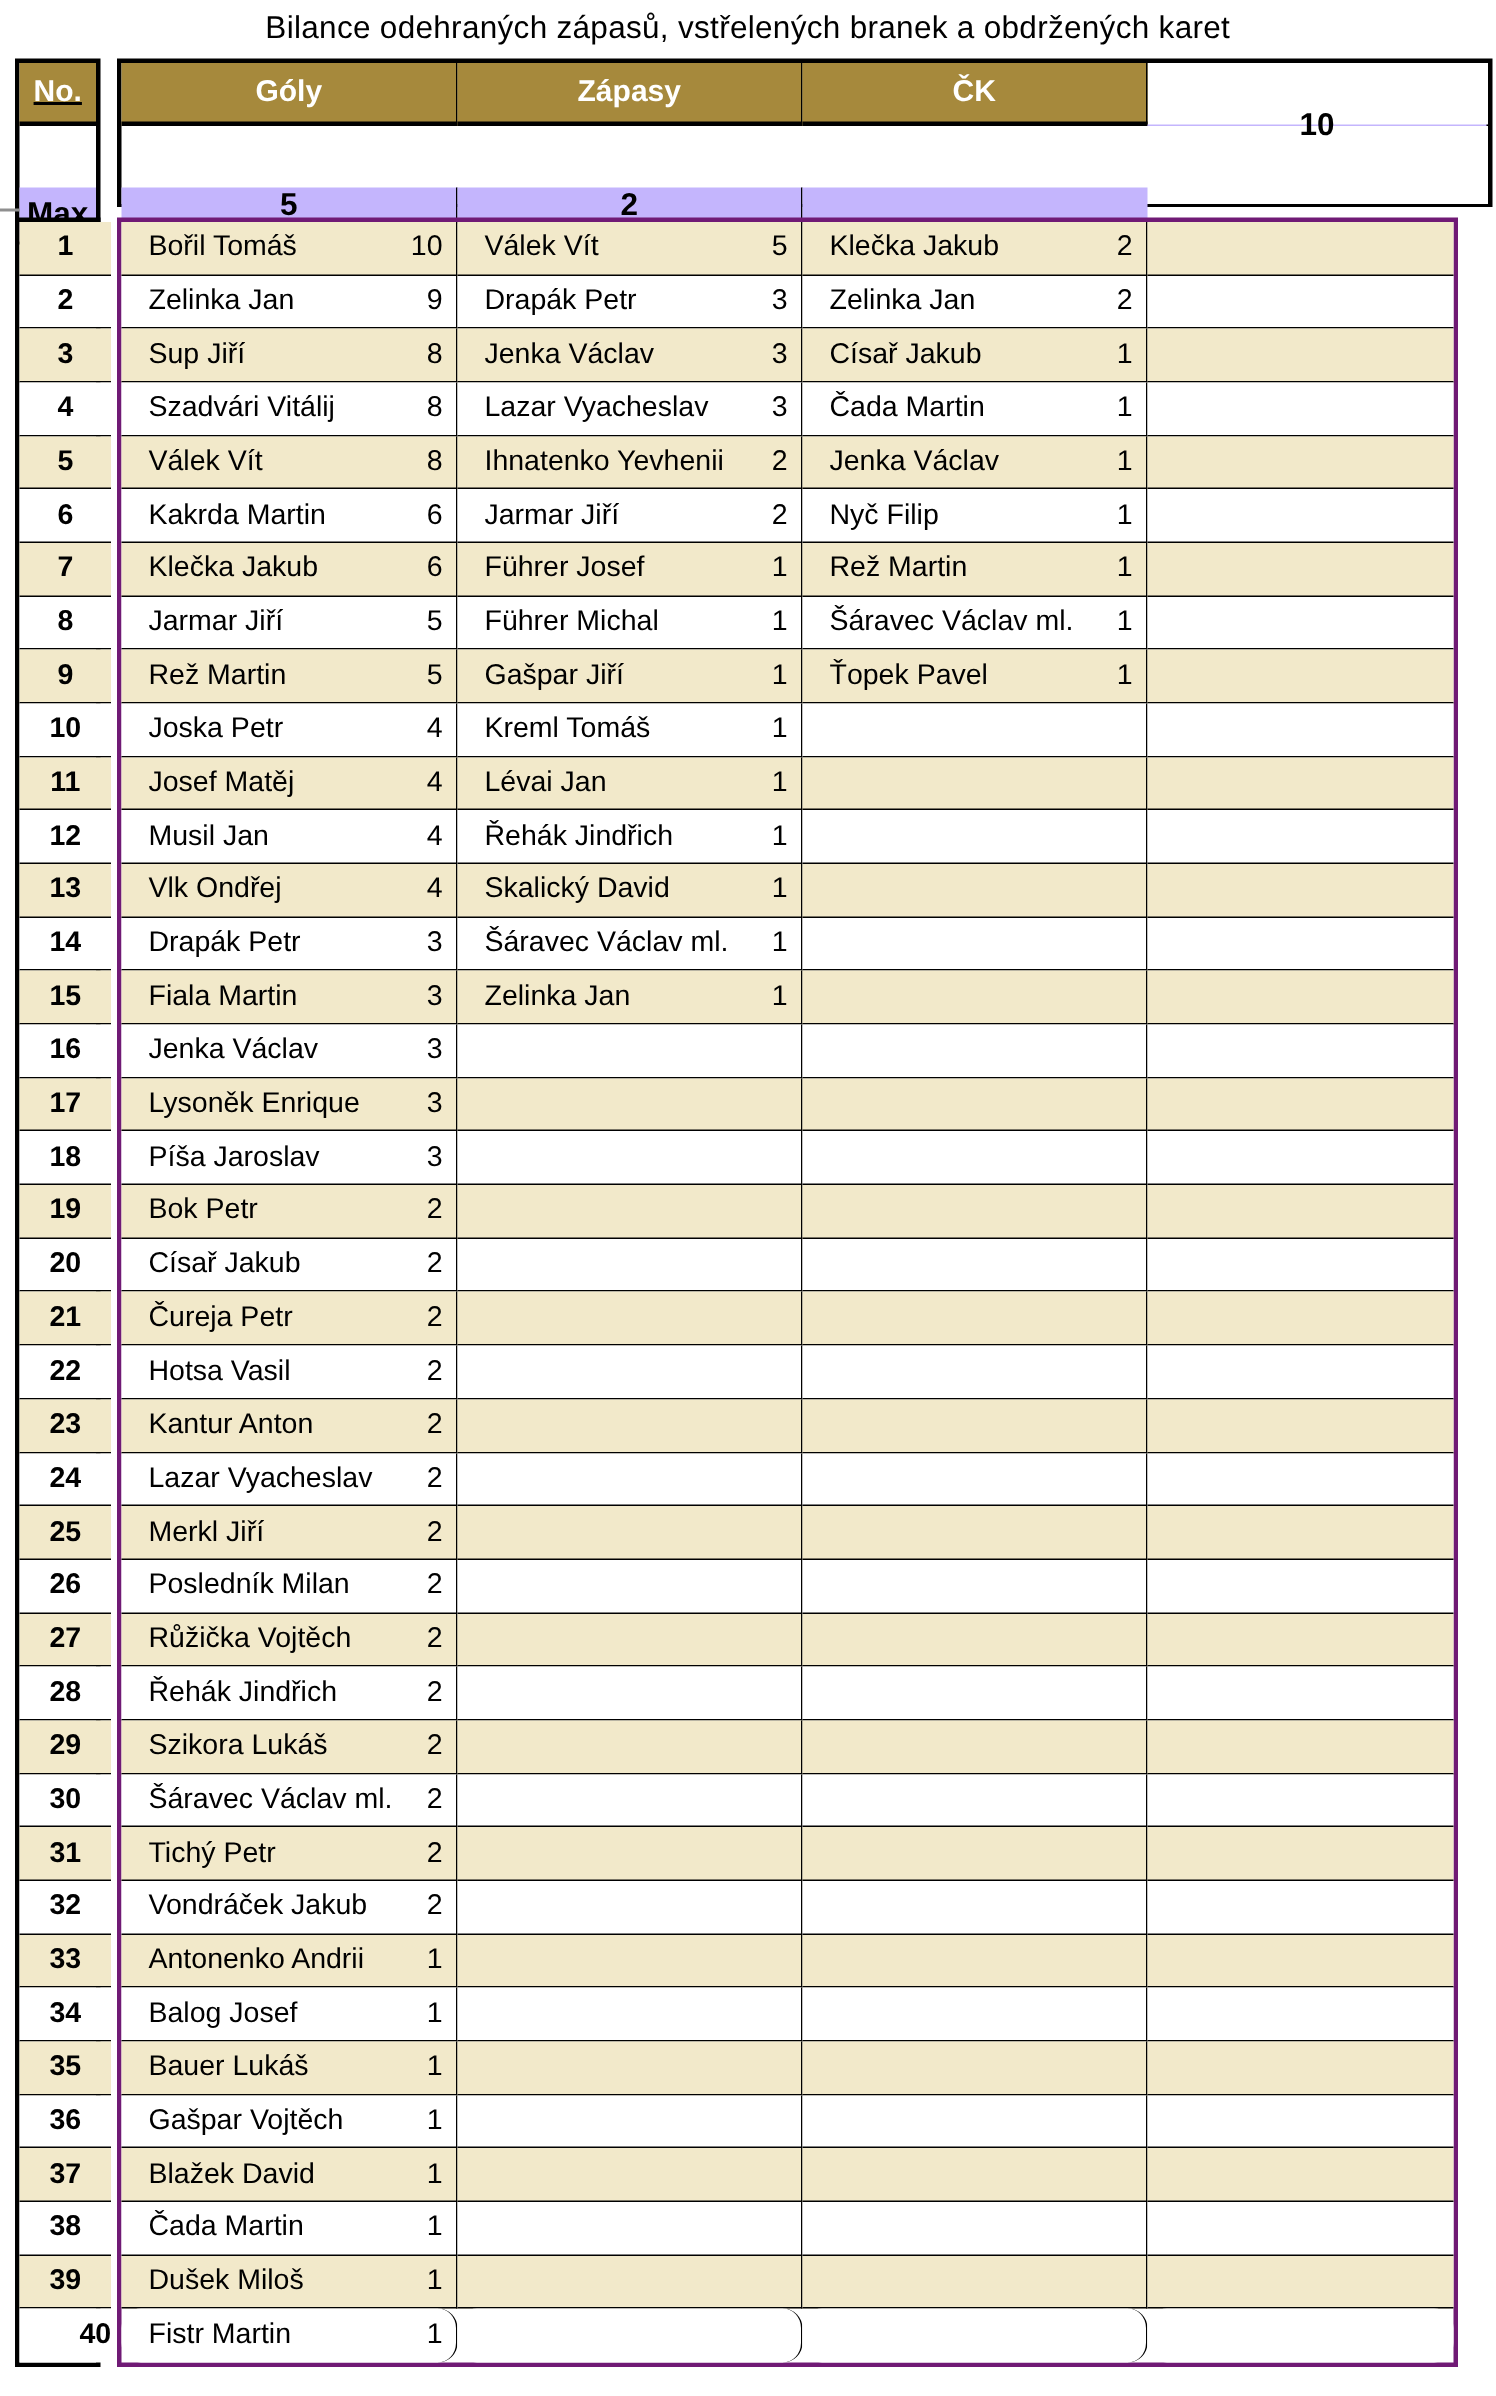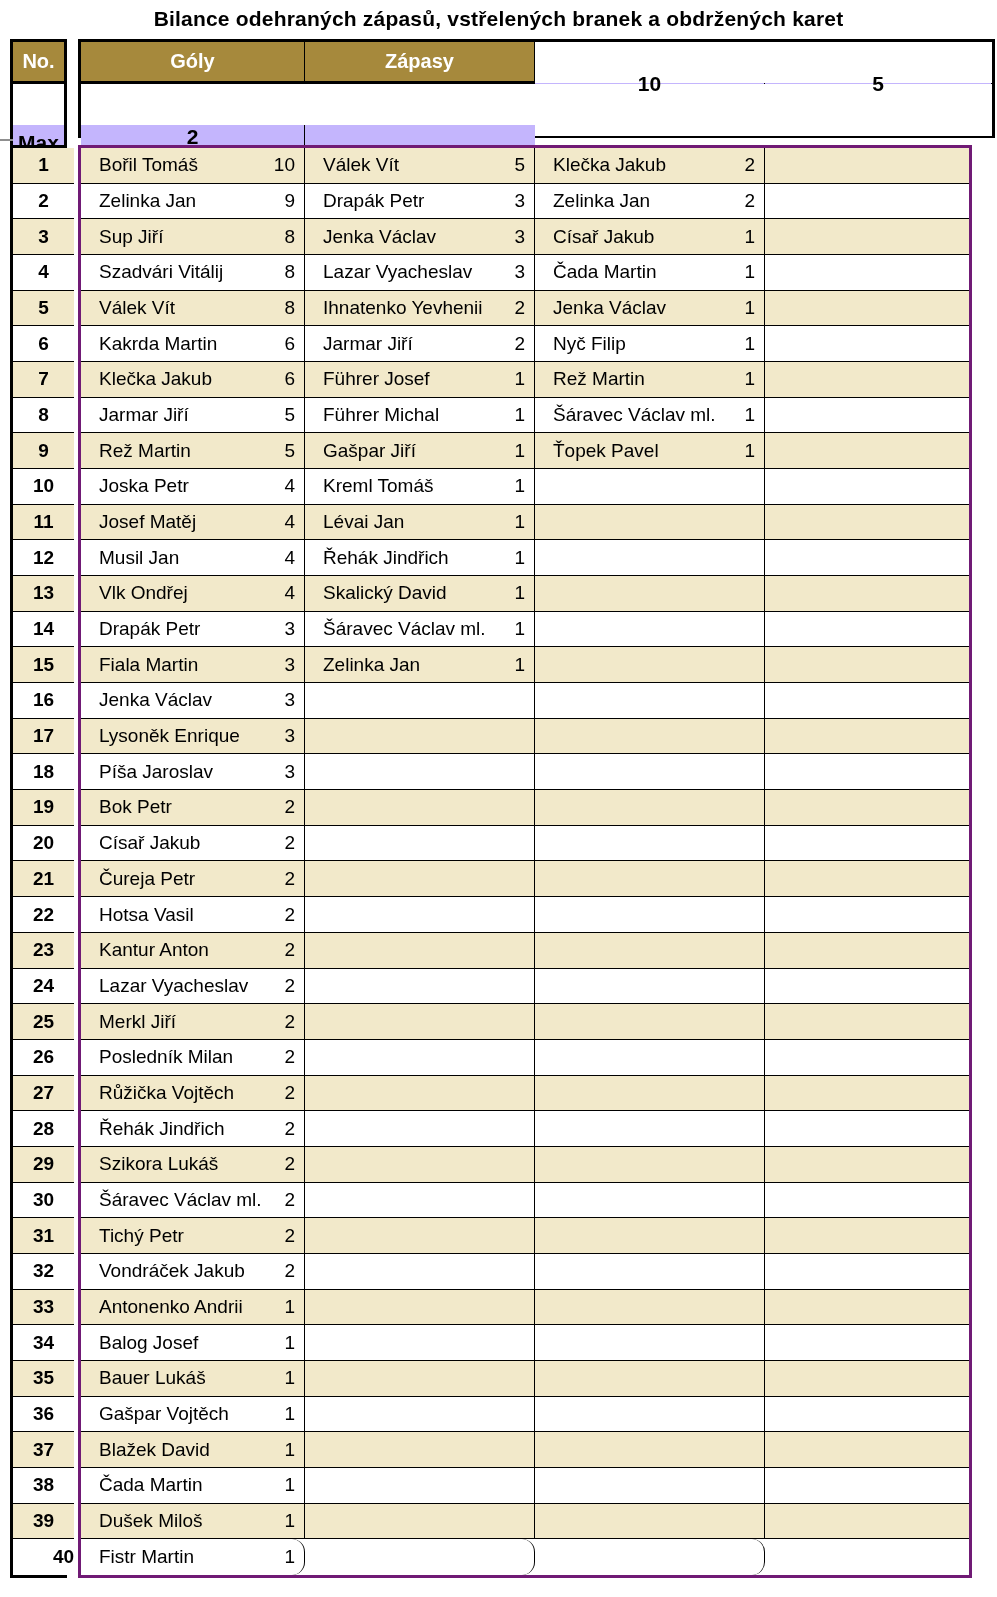--- a/index.html
+++ b/index.html
@@ -3,27 +3,27 @@
 <meta charset="utf-8">
 <style>
   html,body{margin:0;padding:0;background:#ffffff;}
   .page{
     position:relative;width:997px;height:1597px;background:#ffffff;
     font-family:"Liberation Sans","DejaVu Sans",sans-serif;color:#000;
     overflow:hidden;
   }
   .title{
     position:absolute;top:7px;left:0;width:100%;
-    text-align:center;font-size:21px;font-weight:700;letter-spacing:0.2px;
+    text-align:center;font-size:21px;font-weight:400;letter-spacing:0.2px;
   }
   
   .no-header-box{
     position:absolute;left:10px;top:39px;width:57px;height:124px;
     border:3px solid #000;border-bottom-width:2px;box-sizing:border-box;
-    display:grid;grid-template-rows:42px 1fr;
+    display:grid;grid-template-rows:42px 1fr;text-decoration:underline;
   }
   .main-header-box{
     position:absolute;left:78px;top:39px;width:917px;height:99px;
     border:3px solid #000;border-bottom-width:2px;box-sizing:border-box;
     display:grid;grid-template-columns:224px 230px 230px 1fr;
     grid-template-rows:42px 1fr;
   }
   .hdr-cell{
     background:#a6893c;color:#ffffff;font-weight:700;font-size:20px;
     display:flex;align-items:center;justify-content:center;
@@ -74,20 +74,21 @@
   <div class="title">Bilance odehraných zápasů, vstřelených branek a obdržených karet</div>
 
   <div class="no-header-box">
     <div class="hdr-cell">No.</div>
     <div class="max-cell">Max</div>
   </div>
 
   <div class="main-header-box">
     <div class="hdr-cell">Góly</div>
     <div class="hdr-cell">Zápasy</div>
+    <div class="hdr-cell">ČK</div>
     <div class="max-cell">10</div>
     <div class="max-cell">5</div>
     <div class="max-cell">2</div>
     <div class="max-cell"></div>
   </div>
 
   <div class="margin-tick"></div>
 
   <div class="no-data-box" id="no-data-box">
       <div class="no-cell stripe">1</div>

